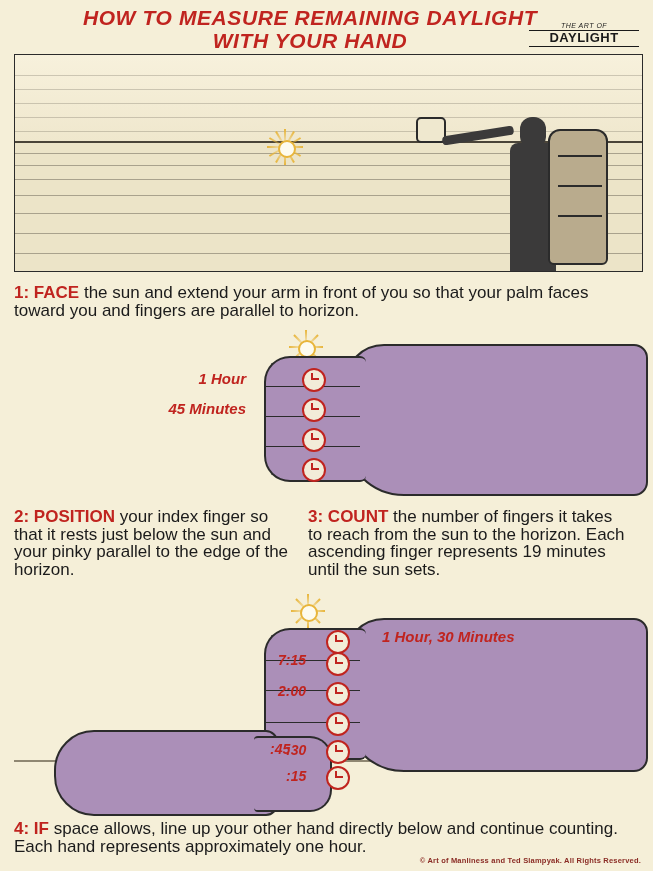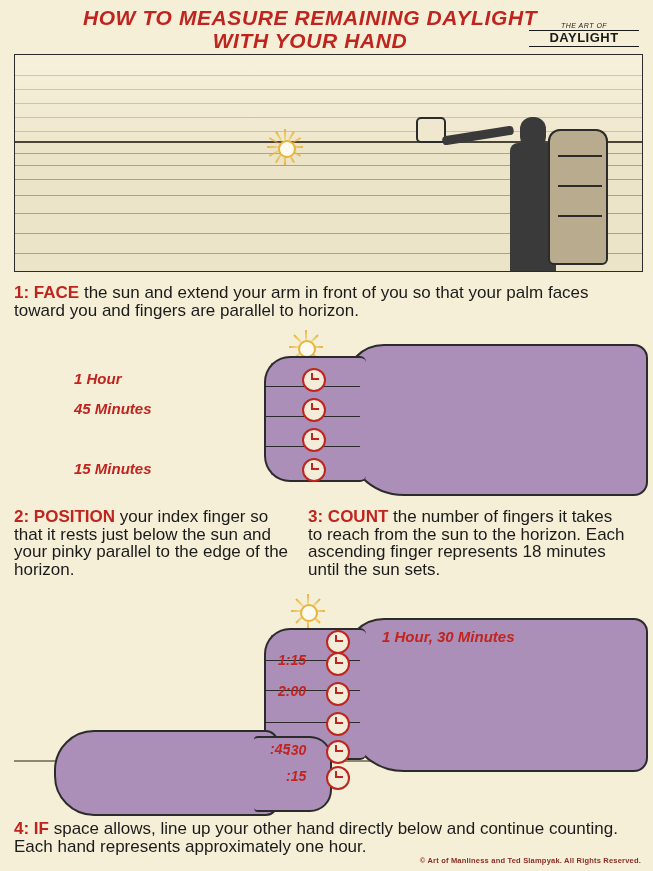--- a/index.html
+++ b/index.html
@@ -186,20 +186,21 @@
     width: 94px;
     height: 1px;
     background: #2b2b2b;
   }
   .label-red {
     position: absolute;
     color: #c0241f;
     font-weight: bold;
     font-style: italic;
     font-size: 15px;
+    text-align: right;
     width: 172px;
   }
   .clock {
     position: absolute;
     width: 20px; height: 20px;
     border-radius: 50%;
     background: #f2ecd8;
     border: 2px solid #c0241f;
   }
   .clock::before, .clock::after {
@@ -344,36 +345,35 @@
     </div>
 
     <div class="hand" id="hand2-palm"></div>
     <div class="hand" id="hand2-fingers"></div>
     <div class="finger-sep" style="top:56px;"></div>
     <div class="finger-sep" style="top:86px;"></div>
     <div class="finger-sep" style="top:116px;"></div>
 
     <div class="label-red" style="left:60px; top:40px;">1 Hour</div>
     <div class="label-red" style="left:60px; top:70px;">45 Minutes</div>
-    <div class="label-red" style="left:60px; top:130px;">15 Minutes</div>
 
     <div class="clock" style="left:288px; top:38px;"></div>
     <div class="clock" style="left:288px; top:68px;"></div>
     <div class="clock" style="left:288px; top:98px;"></div>
     <div class="clock" style="left:288px; top:128px;"></div>
   </div>
 
   <div class="caption" id="cap2">
     <span class="step">2:</span>
     <span class="step">POSITION</span><span class="body"> your index finger so that it rests just below the sun and your pinky parallel to the edge of the horizon.</span>
   </div>
 
   <div class="caption" id="cap3">
     <span class="step">3:</span>
-    <span class="step">COUNT</span><span class="body"> the number of fingers it takes to reach from the sun to the horizon. Each ascending finger represents 18 minutes until the sun sets.</span>
+    <span class="step">COUNT</span><span class="body"> the number of fingers it takes to reach from the sun to the horizon. Each ascending finger represents 19 minutes until the sun sets.</span>
   </div>
 
   <div class="panel3">
     <div class="sun2" style="left:276px; top:4px;">
       <div class="ray" style="height:34px;transform:rotate(0deg);"></div>
       <div class="ray" style="height:34px;transform:rotate(45deg);"></div>
       <div class="ray" style="height:34px;transform:rotate(90deg);"></div>
       <div class="ray" style="height:34px;transform:rotate(135deg);"></div>
       <div class="sun-core" style="left:10px;top:10px;"></div>
     </div>
@@ -384,21 +384,21 @@
     <div class="hand" id="hand3-fingers"></div>
     <div class="finger-sep" style="top:70px;"></div>
     <div class="finger-sep" style="top:100px;"></div>
     <div class="finger-sep" style="top:132px;"></div>
 
     <div class="hand" id="hand4-palm"></div>
     <div class="hand" id="hand4-fingers"></div>
 
     <div class="big-label" style="left:348px; top:38px;">1 Hour, 30 Minutes</div>
 
-    <div class="tick-label" style="left:264px; top:62px;">1:15</div>
+    <div class="tick-label" style="left:264px; top:62px;">7:15</div>
     <div class="tick-label" style="left:264px; top:93px;">2:00</div>
     <div class="tick-label" style="left:256px; top:123px;margin-top:28px;">:45</div>
     <div class="tick-label" style="left:272px; top:152px;">:30</div>
     <div class="tick-label" style="left:272px; top:178px;">:15</div>
 
     <div class="clock" style="left:312px; top:40px;"></div>
     <div class="clock" style="left:312px; top:62px;"></div>
     <div class="clock" style="left:312px; top:92px;"></div>
     <div class="clock" style="left:312px; top:122px;"></div>
     <div class="clock" style="left:312px; top:150px;"></div>

